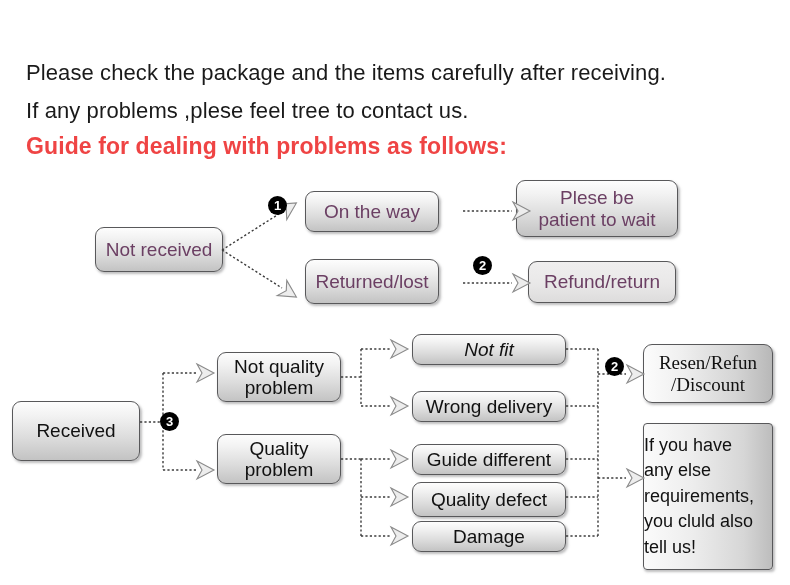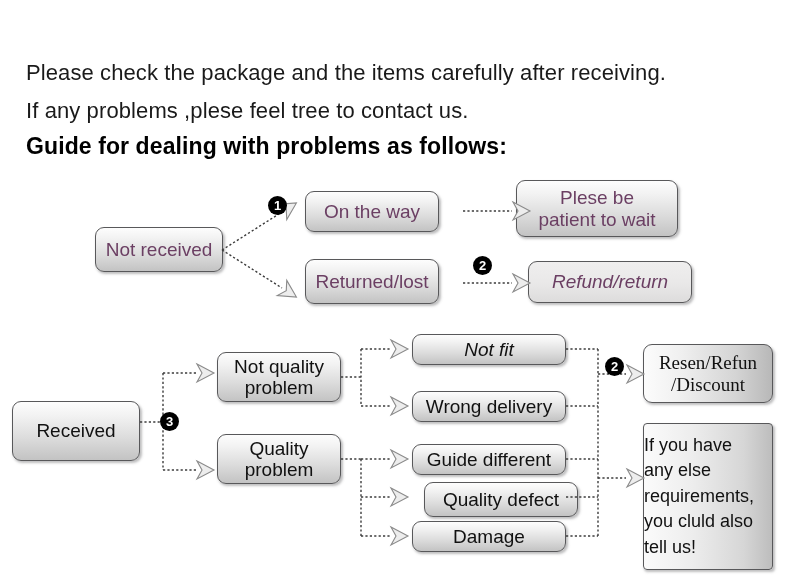--- a/index.html
+++ b/index.html
@@ -28,21 +28,21 @@
     letter-spacing: .1px;
     white-space: nowrap;
   }
   #intro-1 { top: 60px; }
   #intro-2 { top: 98px; }
 
   #guide-title {
     position: absolute;
     left: 26px;
     top: 133px;
-    color: #000000;
+    color: #ef4444;
     font-size: 23px;
     font-weight: bold;
     letter-spacing: .1px;
     white-space: nowrap;
   }
 
   
   .node {
     position: absolute;
     box-sizing: border-box;
@@ -193,21 +193,21 @@
 
   <div class="node purple" id="n-not-received" style="left:95px; top:227px; width:128px; height:45px;">Not received</div>
 
   <div class="node purple" id="n-on-the-way" style="left:305px; top:191px; width:134px; height:41px;">On the way</div>
 
   <div class="node purple" id="n-returned-lost" style="left:305px; top:259px; width:134px; height:45px;">Returned/lost</div>
 
   <div class="node purple" id="n-patient" style="left:516px; top:180px; width:162px; height:57px;">Plese be
 patient to wait</div>
 
-  <div class="node purple flat" id="n-refund-return" style="left:528px; top:261px; width:164px; height:42px;font-style:italic;">Refund/return</div>
+  <div class="node purple flat" id="n-refund-return" style="left:528px; top:261px; width:148px; height:42px;">Refund/return</div>
 
   <div class="badge" style="left:268px; top:196px;">1</div>
 
   <div class="badge" style="left:473px; top:256px;">2</div>
 
   <div class="node dark" id="n-received" style="left:12px; top:401px; width:128px; height:60px;">Received</div>
 
   <div class="badge" style="left:160px; top:412px;">3</div>
 
   <div class="node dark" id="n-not-quality" style="left:217px; top:352px; width:124px; height:50px;">Not quality
@@ -215,21 +215,21 @@
 
   <div class="node dark" id="n-quality" style="left:217px; top:434px; width:124px; height:50px;">Quality
 problem</div>
 
   <div class="node dark" id="n-not-fit" style="left:412px; top:334px; width:154px; height:31px;font-style:italic;">Not fit</div>
 
   <div class="node dark" id="n-wrong-delivery" style="left:412px; top:391px; width:154px; height:31px;">Wrong delivery</div>
 
   <div class="node dark" id="n-color-different" style="left:412px; top:444px; width:154px; height:31px;">Guide different</div>
 
-  <div class="node dark" id="n-quality-defect" style="left:424px; top:482px; width:154px; height:35px;">Quality defect</div>
+  <div class="node dark" id="n-quality-defect" style="left:412px; top:482px; width:154px; height:35px;">Quality defect</div>
 
   <div class="node dark" id="n-damage" style="left:412px; top:521px; width:154px; height:31px;">Damage</div>
 
   <div class="badge" style="left:605px; top:357px;">2</div>
 
   <div class="node dark lr" id="n-resend" style="left:643px; top:344px; width:130px; height:59px;font-family:Liberation Serif, serif;">Resen/Refun
 /Discount</div>
 
   <div class="node dark note" id="n-note" style="left:643px; top:423px; width:130px; height:147px;">If you have
 any else

